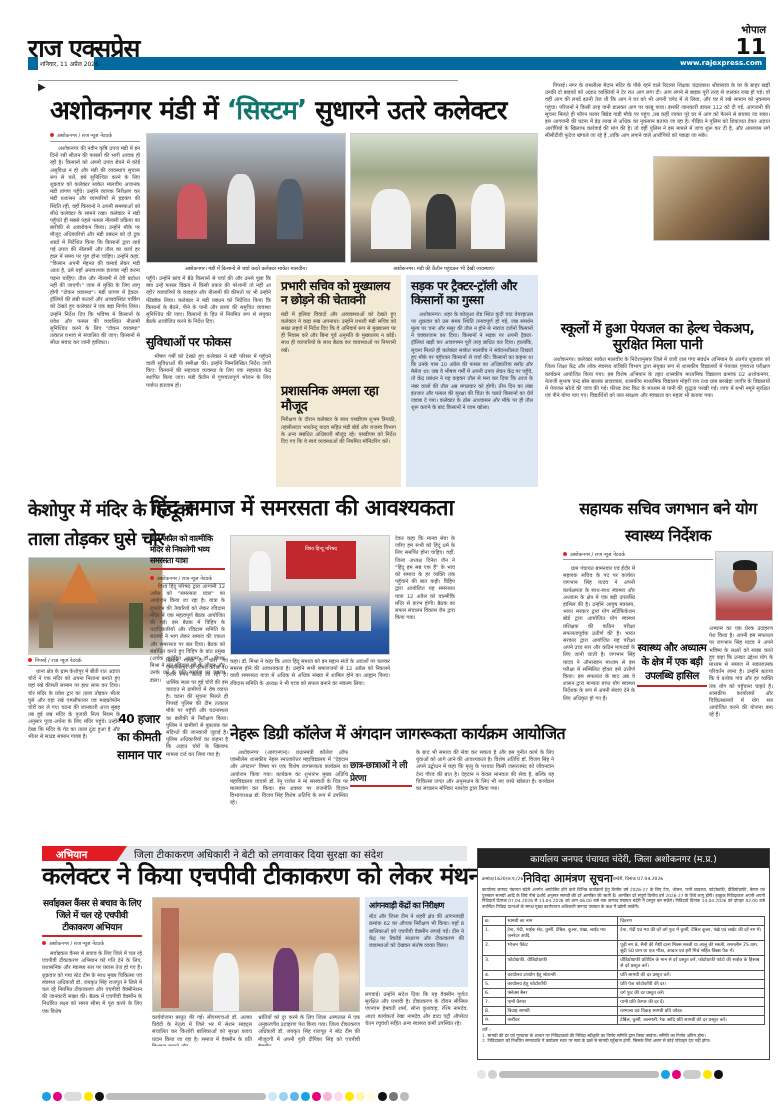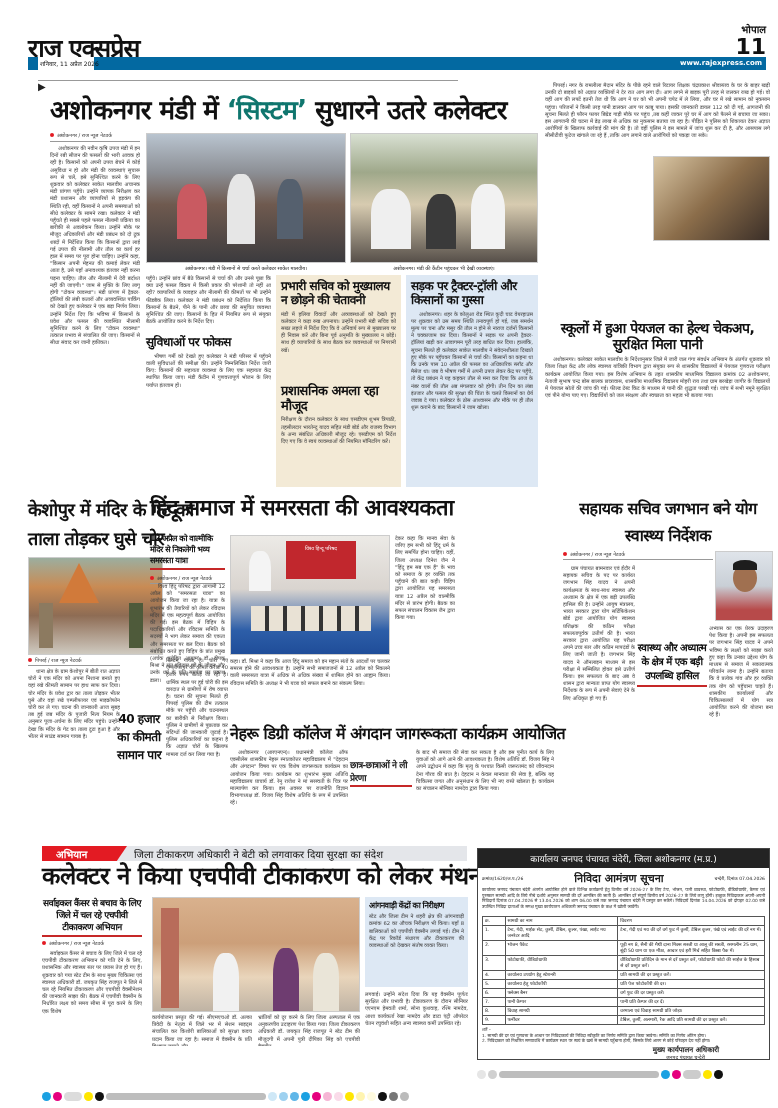--- a/index.html
+++ b/index.html
@@ -185,21 +185,21 @@
   <div class="abs txt" style="left:230px;top:168px;width:102px;height:32px">भ्रांतियों को दूर करने के लिए जिला अस्पताल में एक अनुकरणीय उदाहरण पेश किया गया। जिला टीकाकरण अधिकारी डॉ. जयकृत सिंह राजपूत ने स्टेट टीम की मौजूदगी में अपनी पुत्री दीपिका सिंह को एचपीवी वैक्सीन</div>
   <div class="abs" style="left:337px;top:51px;width:103px;height:90px;background:#dde8f4;padding:4px">
     <div class="head" style="font-size:8px;margin-bottom:3px">आंगनवाड़ी केंद्रों का निरीक्षण</div>
     <div class="txt" style="height:62px">स्टेट और जिला टीम ने शहरी क्षेत्र की आंगनवाड़ी क्रमांक 62 का औचक निरीक्षण भी किया। यहाँ 8 बालिकाओं को एचपीवी वैक्सीन लगाई गई। टीम ने केंद्र पर रिकॉर्ड संधारण और टीकाकरण की व्यवस्थाओं को देखकर संतोष व्यक्त किया।</div>
   </div>
   <div class="abs txt" style="left:337px;top:145px;width:103px;height:55px">लगवाई। उन्होंने संदेश दिया कि यह वैक्सीन पूर्णतः सुरक्षित और प्रभावी है। टीकाकरण के दौरान सीनियर एएनएम हेमवती शर्मा, सोना कुशवाह, रश्मि नामदेव, आशा कार्यकर्ता रेखा नामदेव और डाटा एंट्री ऑपरेटर चेतन रघुवंशी सहित अन्य स्वास्थ्य कर्मी उपस्थित रहे।</div>
 </div>
 
 <div class="abs" style="left:477px;top:848px;width:293px;height:212px;border:1px solid #444;background:#fff">
   <div style="background:#232323;color:#fff;font-size:9px;text-align:center;padding:3px 0">कार्यालय जनपद पंचायत चंदेरी, जिला अशोकनगर (म.प्र.)</div>
-  <div style="display:flex;justify-content:space-between;align-items:center;padding:2px 4px">
+  <div style="display:flex;align-items:center;padding:2px 4px">
     <span style="font-size:4.5px">क्रमांक/1620/ज.प./26</span>
     <span style="font-size:11px;font-weight:bold">निविदा आमंत्रण सूचना</span>
     <span style="font-size:4.5px">चन्देरी, दिनांक 07.04.2026</span>
   </div>
   <div class="txt" style="font-size:4.3px;line-height:5.6px;padding:0 4px;height:28px;color:#333">कार्यालय जनपद पंचायत चंदेरी अंतर्गत आयोजित होने वाले विभिन्न कार्यक्रमों हेतु वित्तीय वर्ष 2026-27 के लिए टेन्ट, भोजन, पानी व्यवस्था, फोटोग्राफी, वीडियोग्राफी, कैमरा एवं पुरस्कार सामग्री आदि के लिये नीचे दर्शाये अनुसार सामग्री की दरें आमंत्रित की जाती हैं। आमंत्रित दरें संपूर्ण वित्तीय वर्ष 2026-27 के लिये लागू होंगी। इच्छुक निविदाकार अपनी-अपनी निविदायें दिनांक 07.04.2026 से 13.04.2026 को शाम 06.00 बजे तक जनपद पंचायत चंदेरी में प्रस्तुत कर सकेंगे। निविदायें दिनांक 14.04.2026 को दोपहर 02.00 बजे उपस्थित निविदा दाताओं के समक्ष मुख्य कार्यपालन अधिकारी जनपद पंचायत के कक्ष में खोली जावेंगी।</div>
   <div style="padding:1px 4px">
     <table class="tender">
       <thead>
           <tr>
         <td style="width:8%">क्र.</td>
@@ -253,24 +253,20 @@
             <td>फर्नीचर</td>
             <td>टेबिल, कुर्सी, अलमारी, रैक आदि प्रति सामग्री की दर प्रस्तुत करें।</td>
           </tr>
       </tbody>
     </table>
   </div>
   <div style="padding:1px 4px;font-size:4.3px;line-height:5.6px;color:#333">
     <div>शर्तें –</div>
     <div>1. सामग्री की दर एवं गुणवत्ता के आधार पर निविदाकार्य की निविदा स्वीकृति का निर्णय समिति द्वारा किया जावेगा। समिति का निर्णय अंतिम होगा।</div>
     <div>2. निविदाकार को निर्धारित समयावधि में कार्यक्रम स्थल पर स्वयं के खर्च से सामग्री पहुँचाना होगी, जिसके लिये अलग से कोई परिवहन देय नहीं होगा।</div>
-  </div>
-  <div style="text-align:right;padding-right:50px">
-    <div style="font-size:7px;font-weight:bold">मुख्य कार्यपालन अधिकारी</div>
-    <div style="font-size:5px;padding-right:14px">जनपद पंचायत चन्देरी</div>
   </div>
 </div>
 
 <div class="abs dots" style="left:42px;top:1092px">
   <span style="background:#1ba1e2"></span>
   <span style="background:#e6007e"></span>
   <span style="background:#dcdcdc;width:18px;border-radius:5px"></span>
   <span style="background:#ffe600"></span>
   <span style="background:#111"></span>
   <span style="background:#bdbdbd;width:160px;height:7px;border-radius:4px"></span>

